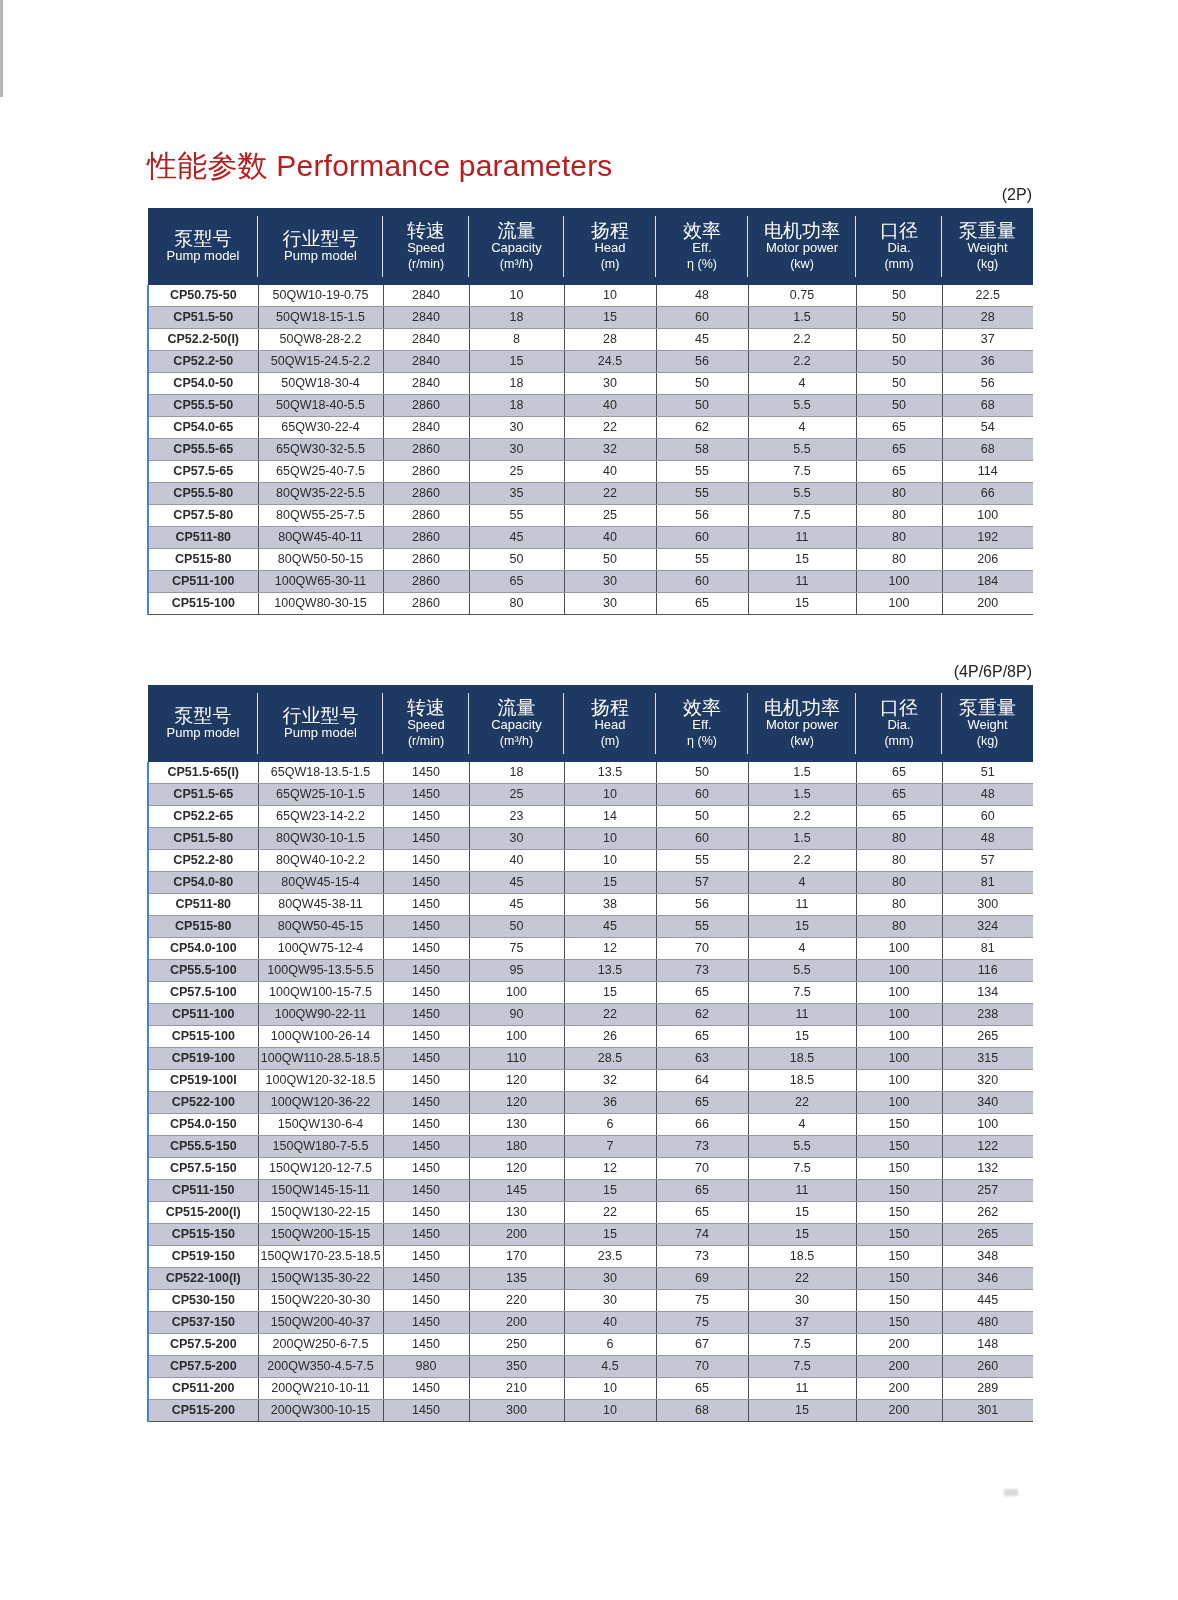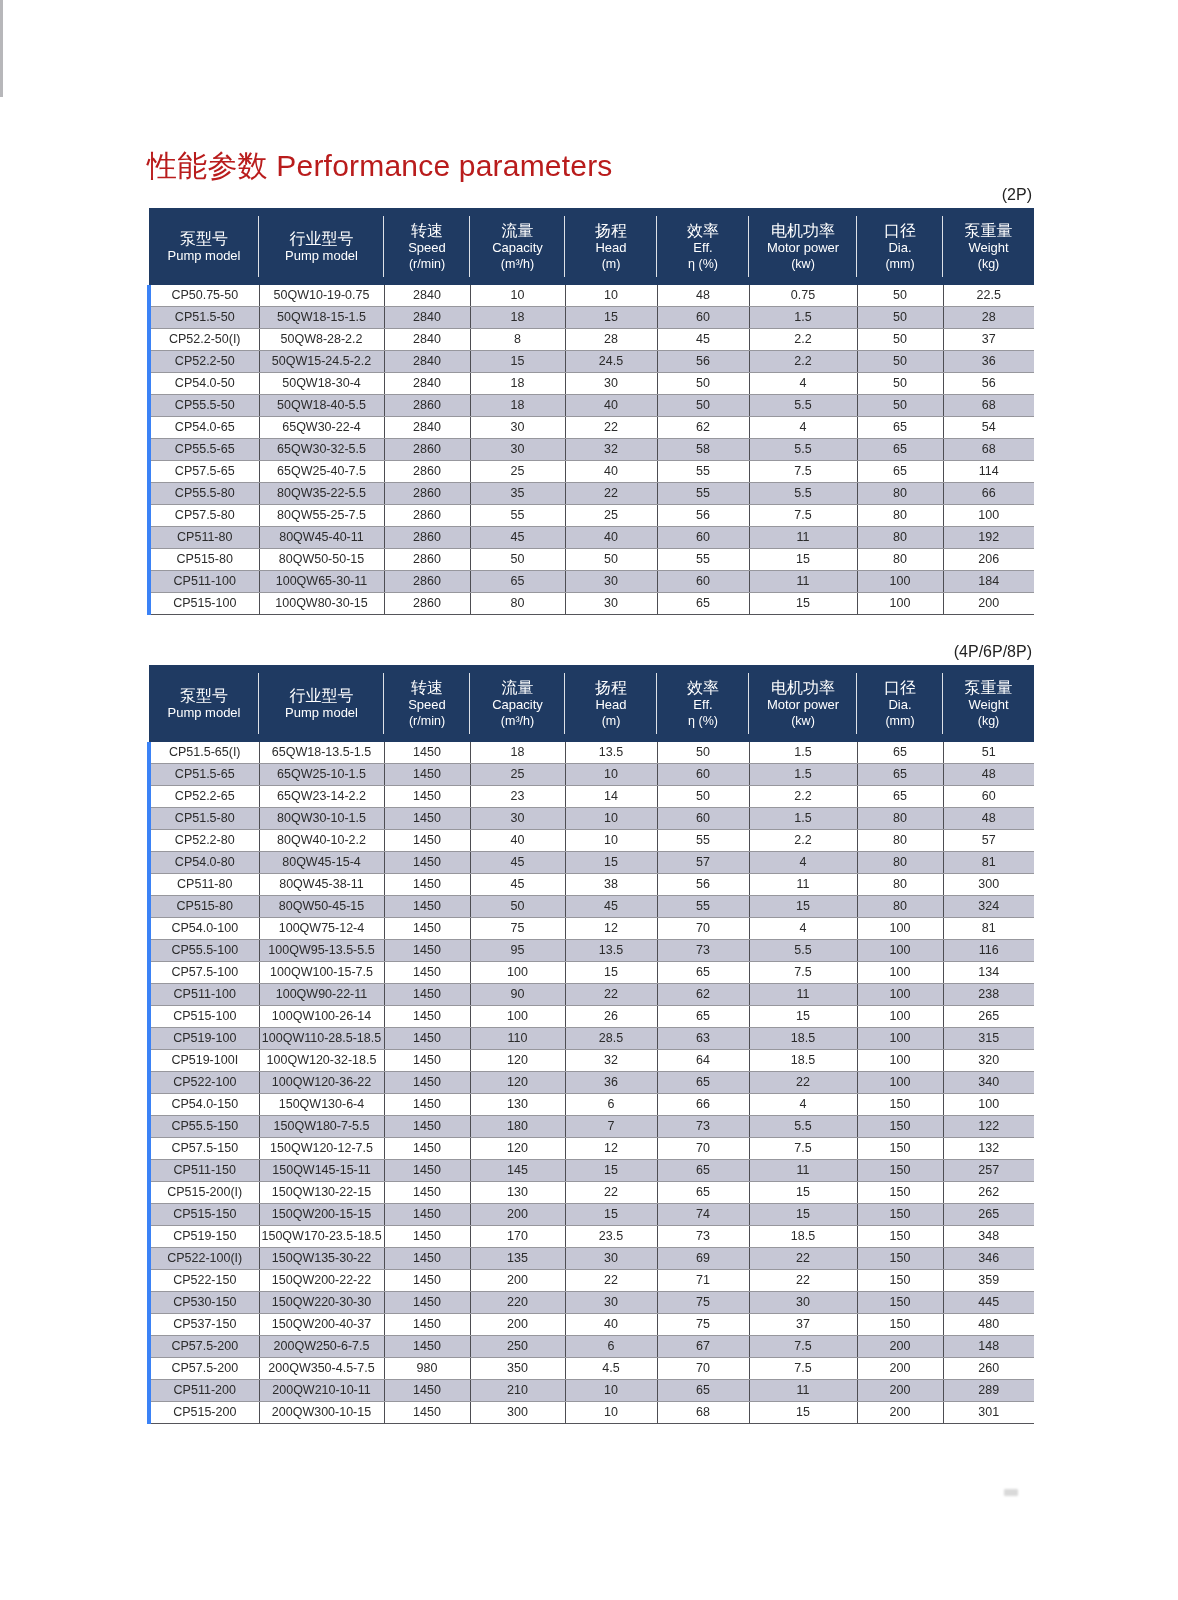--- a/index.html
+++ b/index.html
@@ -25,58 +25,58 @@
     letter-spacing:.2px;
     white-space:nowrap;
   }
   .tag{
     text-align:right;
     font-size:16px;
     color:#222222;
     line-height:18px;
   }
   .tag.first{margin-top:0;margin-bottom:4px;}
-  .tag.second{margin-top:28px;margin-bottom:4px;}
+  .tag.second{margin-top:48px;margin-bottom:4px;}
   table.perf{
     border-collapse:collapse;
     table-layout:fixed;
     width:885px;
   }
   table.perf thead th{
     background:#1f3a62;
     color:#ffffff;
     font-weight:normal;
     height:77px;
     vertical-align:middle;
     text-align:center;
     padding:0 2px;
     position:relative;
   }
   table.perf thead th:not(:last-child)::after{
     content:'';
     position:absolute;right:0;top:8px;bottom:8px;
     width:1px;background:rgba(255,255,255,.85);
   }
-  .h-zh{font-size:16px;line-height:18px;}
+  .h-zh{font-size:19px;line-height:18px;}
   .h-en{font-size:13px;line-height:16px;}
   .h-unit{font-size:12.5px;line-height:16px;}
   table.perf tbody td{
     height:21px;
     padding:0 2px;
     text-align:center;
     font-size:12.5px;
     color:#2b2b2b;
     line-height:21px;
     border-right:1px solid #4d4d52;
     border-bottom:1px solid #97979d;
     overflow:hidden;
     white-space:nowrap;
   }
   table.perf tbody td:last-child{border-right:none;}
-  table.perf tbody td:first-child{border-left:4px solid #3b82f6;}
+  table.perf tbody td:first-child{border-left:2px solid #3b82f6;font-weight:bold;}
   table.perf tbody tr:nth-child(even) td{background:#c6c7d5;}
   table.perf tbody tr:last-child td{border-bottom:1px solid #55555a;}
   .faint-mark{
     position:absolute;left:1004px;top:1489px;
     width:14px;height:7px;
     background:#d9d9d9;
     border-radius:1px;
     filter:blur(1px);
   }
 </style>
@@ -639,31 +639,20 @@
             <td>150QW135-30-22</td>
             <td>1450</td>
             <td>135</td>
             <td>30</td>
             <td>69</td>
             <td>22</td>
             <td>150</td>
             <td>346</td>
           </tr>
           <tr>
-            <td>CP522-150</td>
-            <td>150QW200-22-22</td>
-            <td>1450</td>
-            <td>200</td>
-            <td>22</td>
-            <td>71</td>
-            <td>22</td>
-            <td>150</td>
-            <td>359</td>
-          </tr>
-          <tr>
             <td>CP530-150</td>
             <td>150QW220-30-30</td>
             <td>1450</td>
             <td>220</td>
             <td>30</td>
             <td>75</td>
             <td>30</td>
             <td>150</td>
             <td>445</td>
           </tr>

